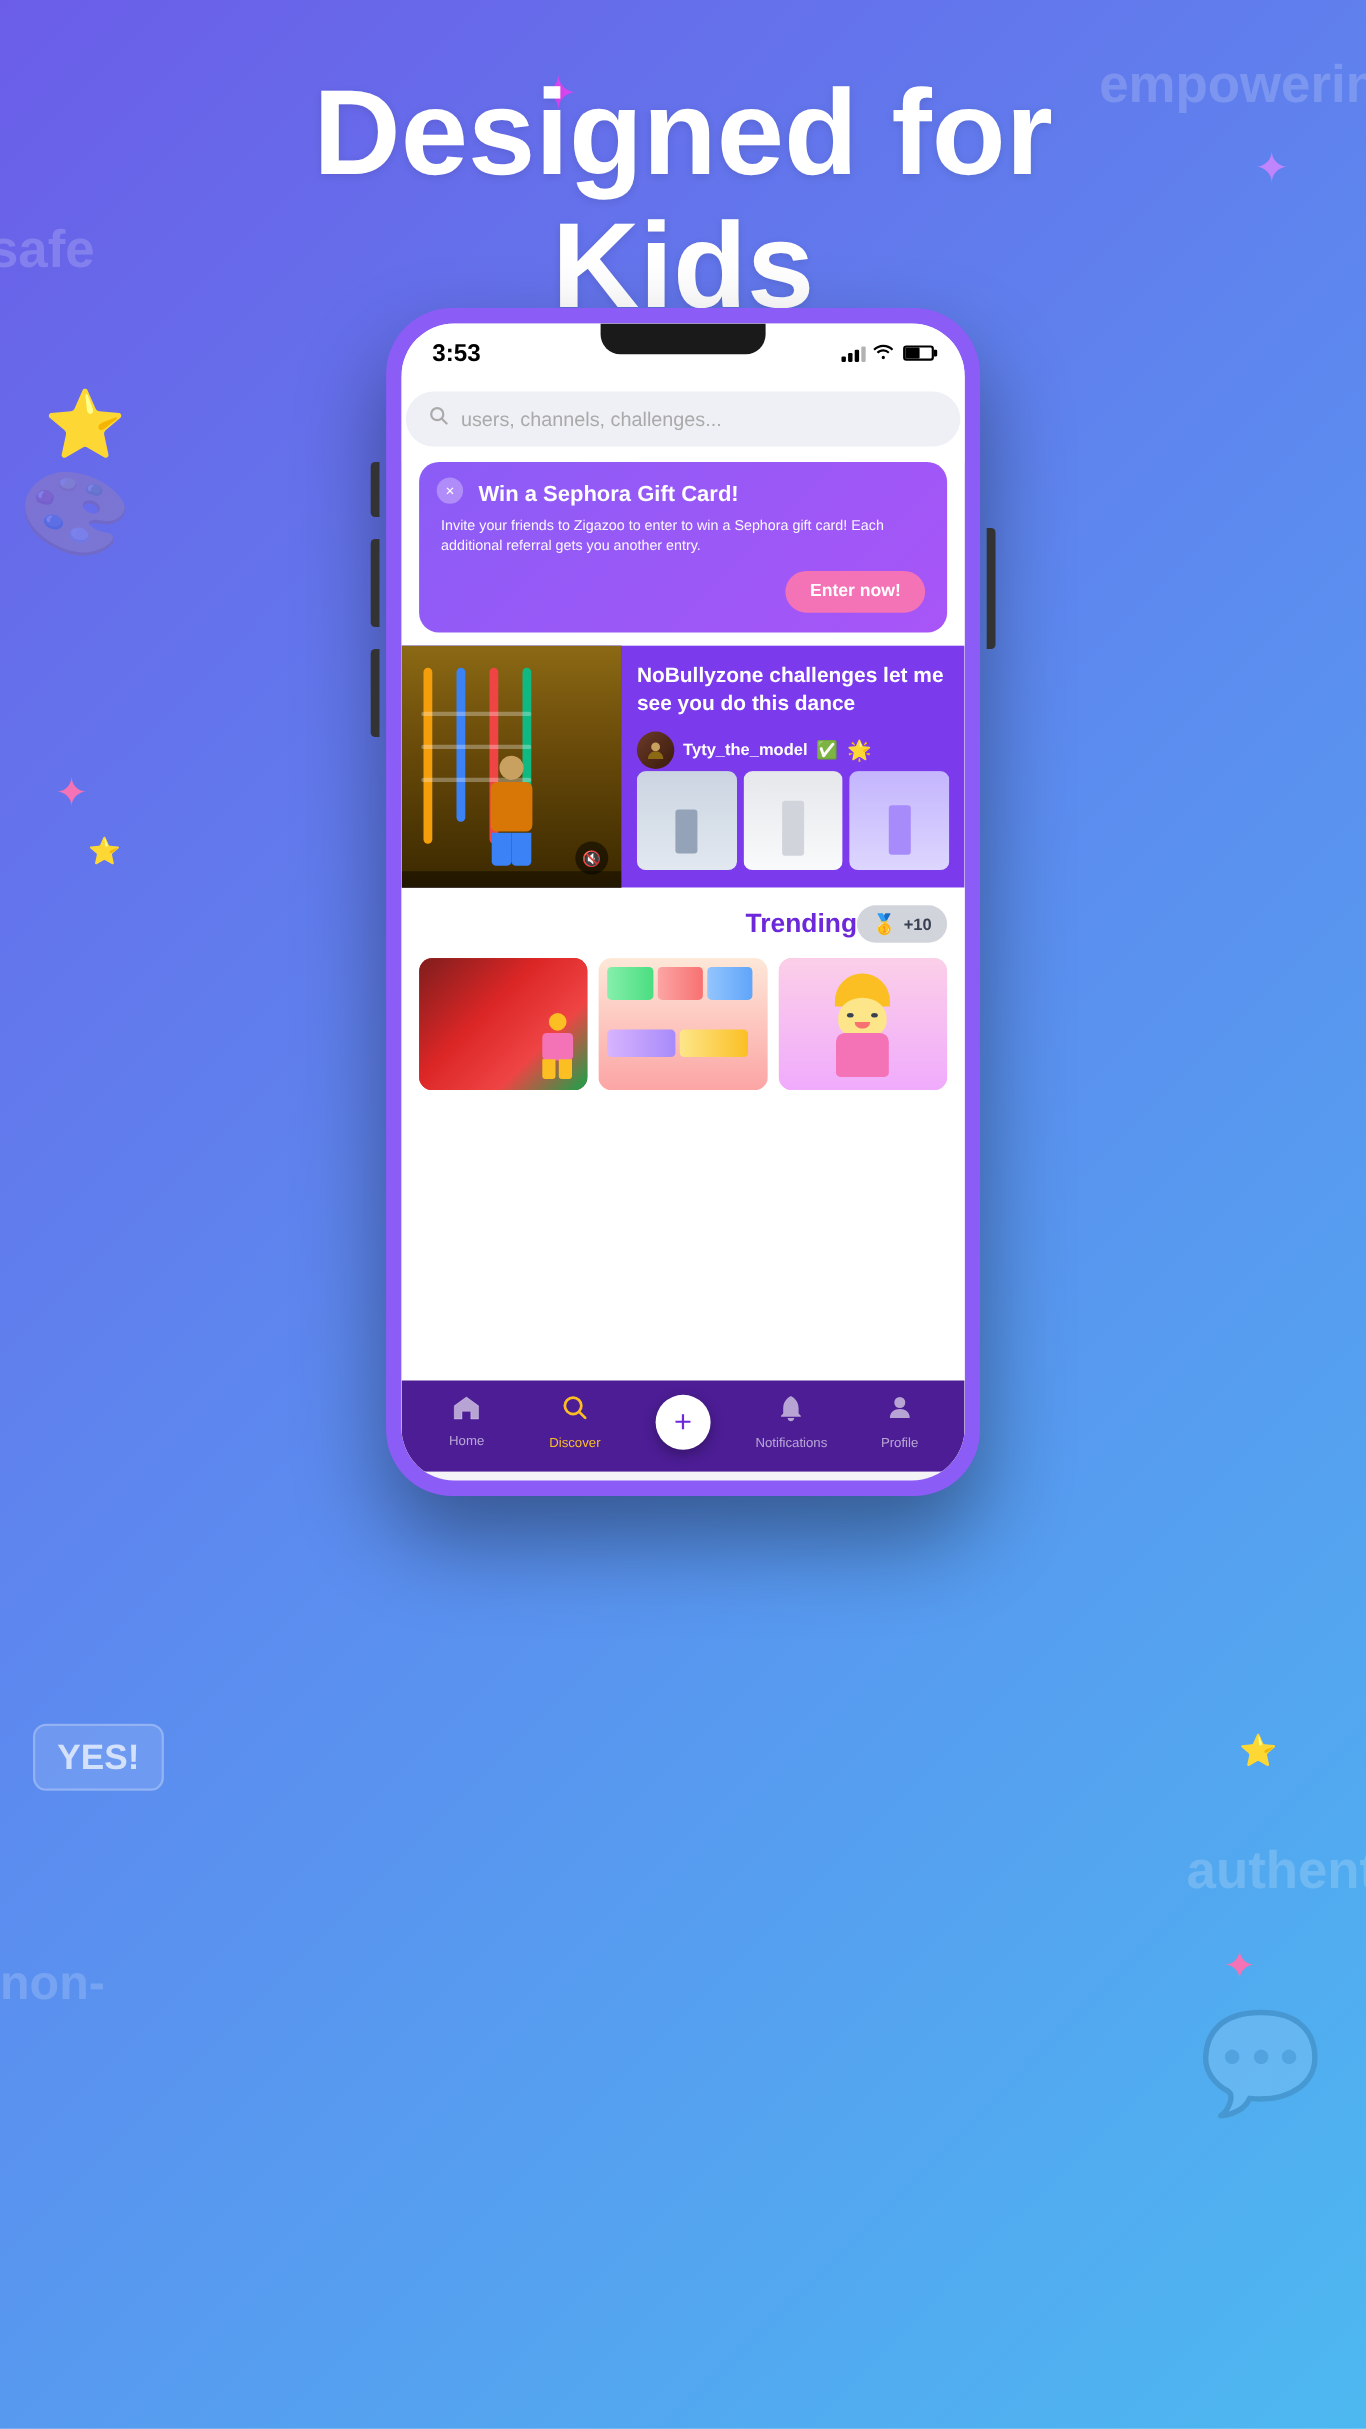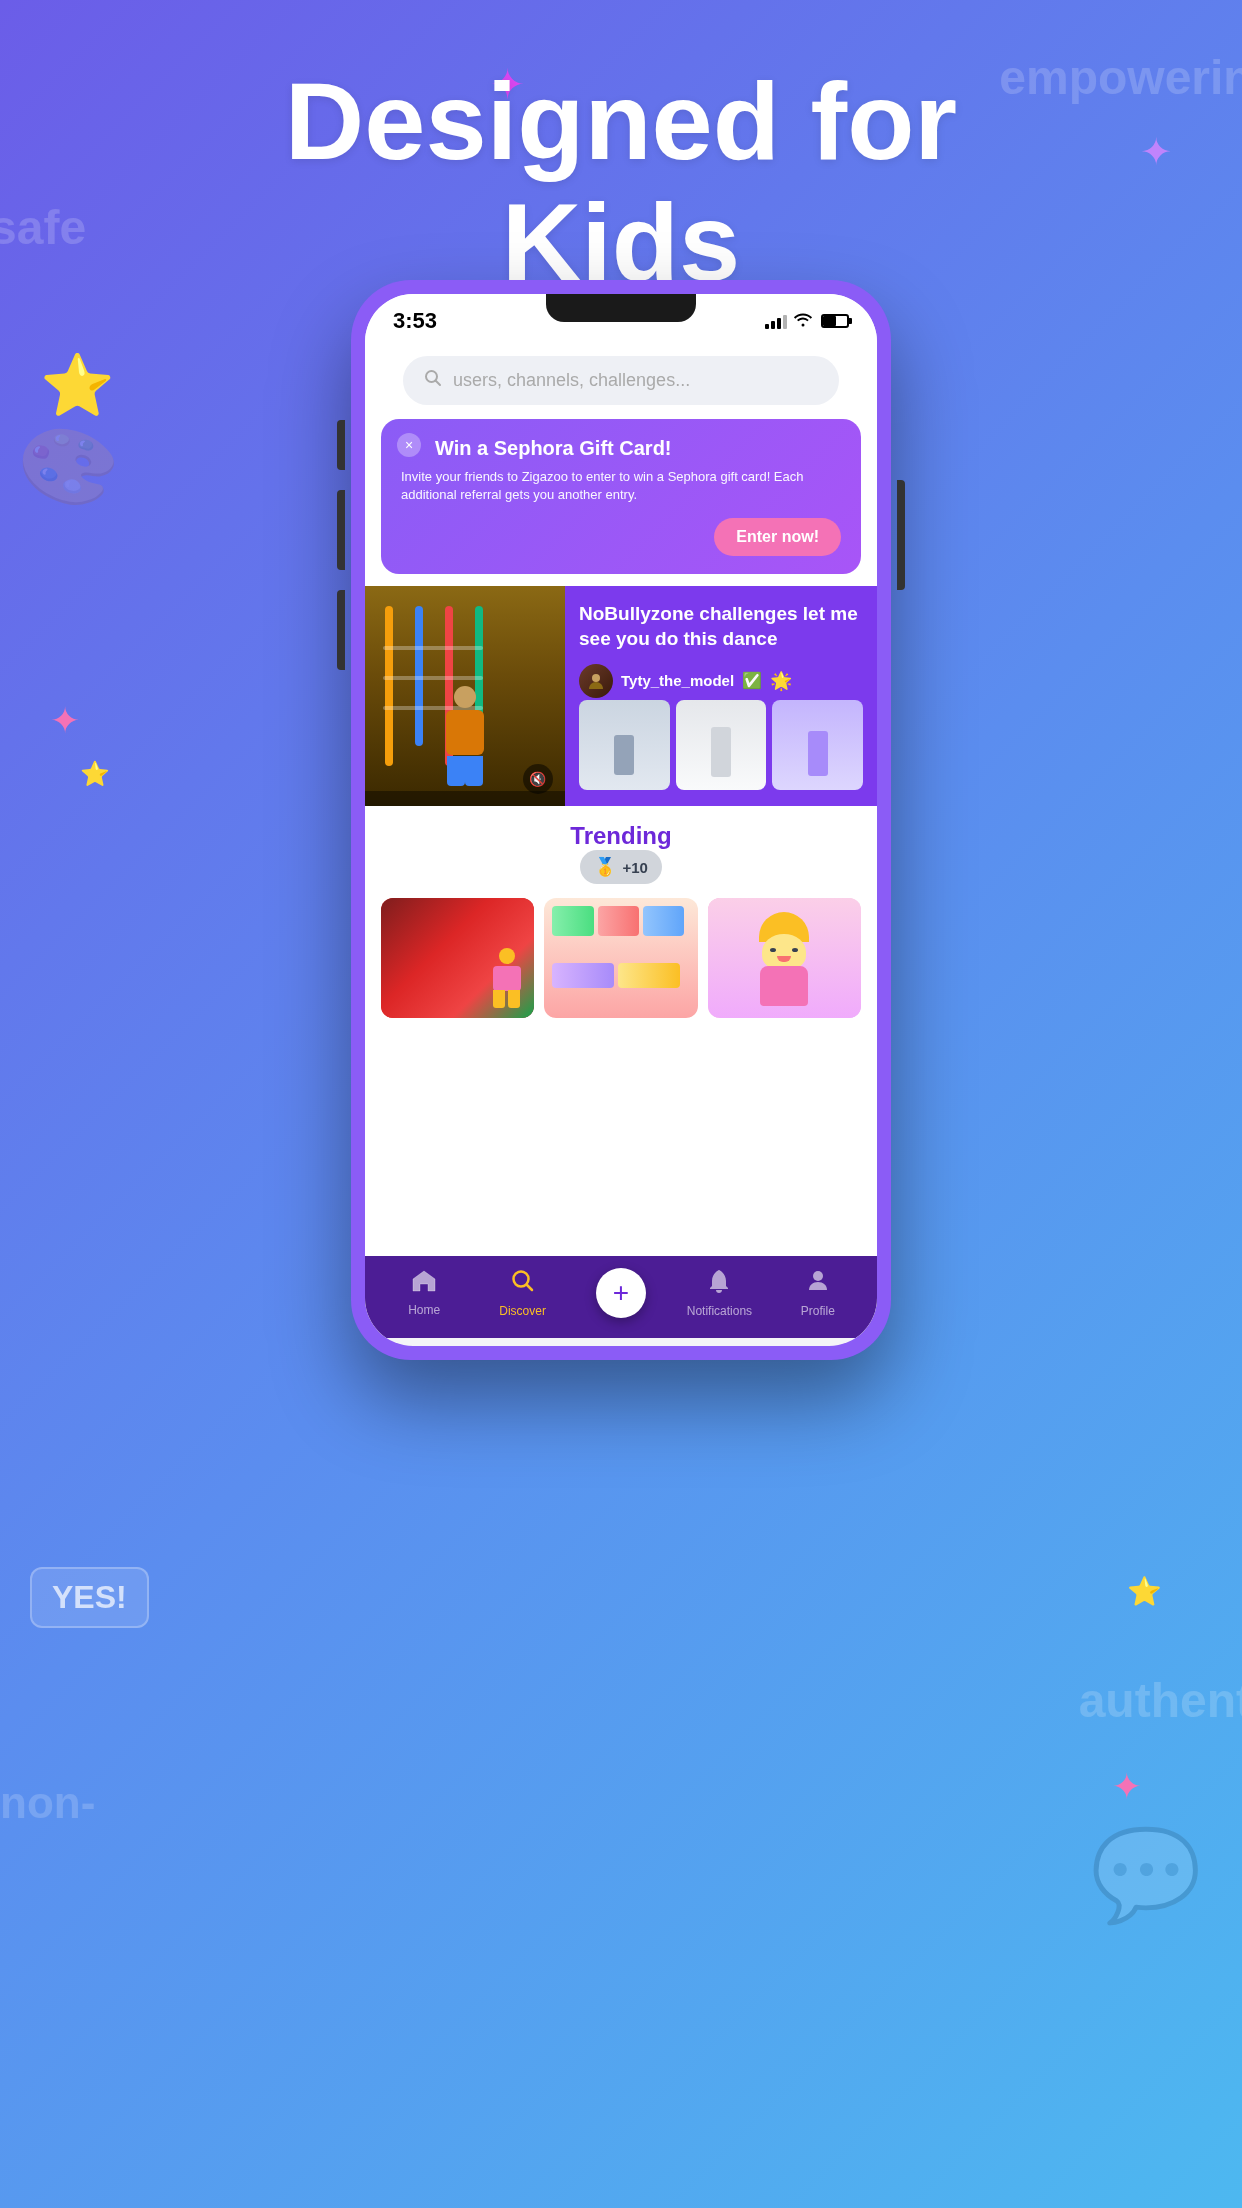--- a/index.html
+++ b/index.html
@@ -146,21 +146,21 @@
     .screen-content {
       background: white;
       height: calc(100% - 56px);
       overflow: hidden;
       display: flex;
       flex-direction: column;
     }
 
     
     .search-area {
-      padding: 14px 38px;
+      padding: 14px 4px;
       background: white;
     }
 
     .search-bar {
       display: flex;
       align-items: center;
       background: #eef0f5;
       border-radius: 30px;
       padding: 12px 20px;
       gap: 10px;
@@ -337,23 +337,22 @@
     
     .trending-section {
       padding: 16px 16px 8px;
       background: white;
       flex: 1;
     }
 
     .trending-header {
       display: flex;
       align-items: center;
-      justify-content: flex-start;
+      justify-content: flex-end;
       margin-bottom: 14px;
-      flex-direction: column;
     }
 
     .trending-title {
       color: #6d28d9;
       font-size: 24px;
       font-weight: 800;
     }
 
     .trending-badge {
       display: flex;

